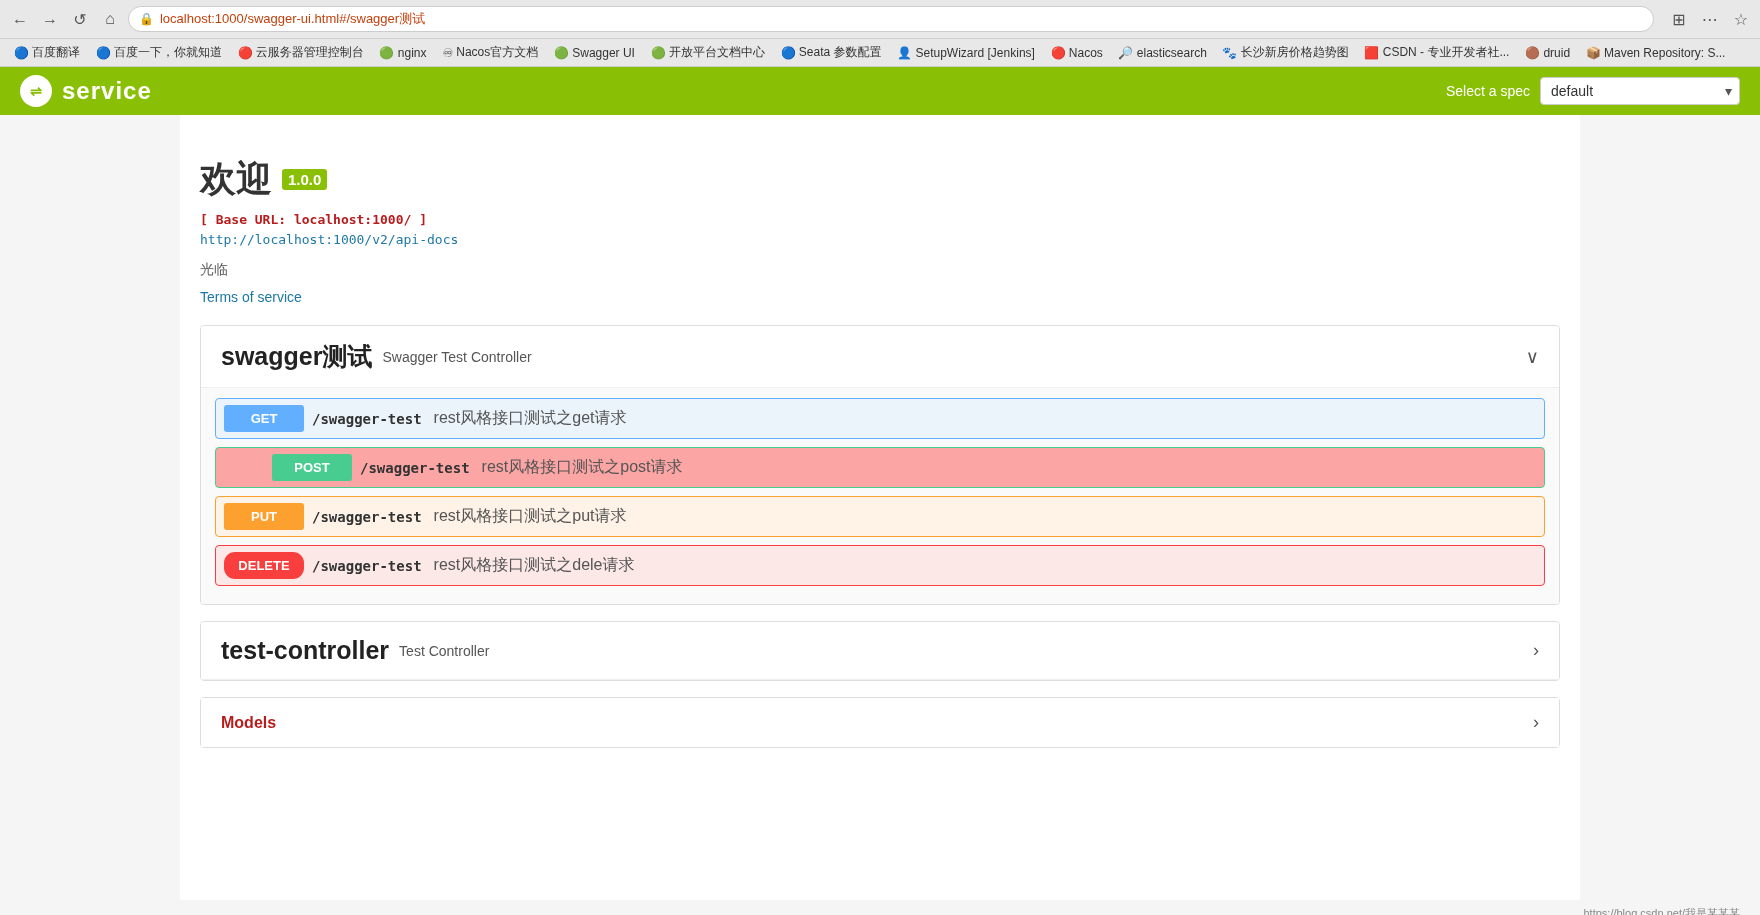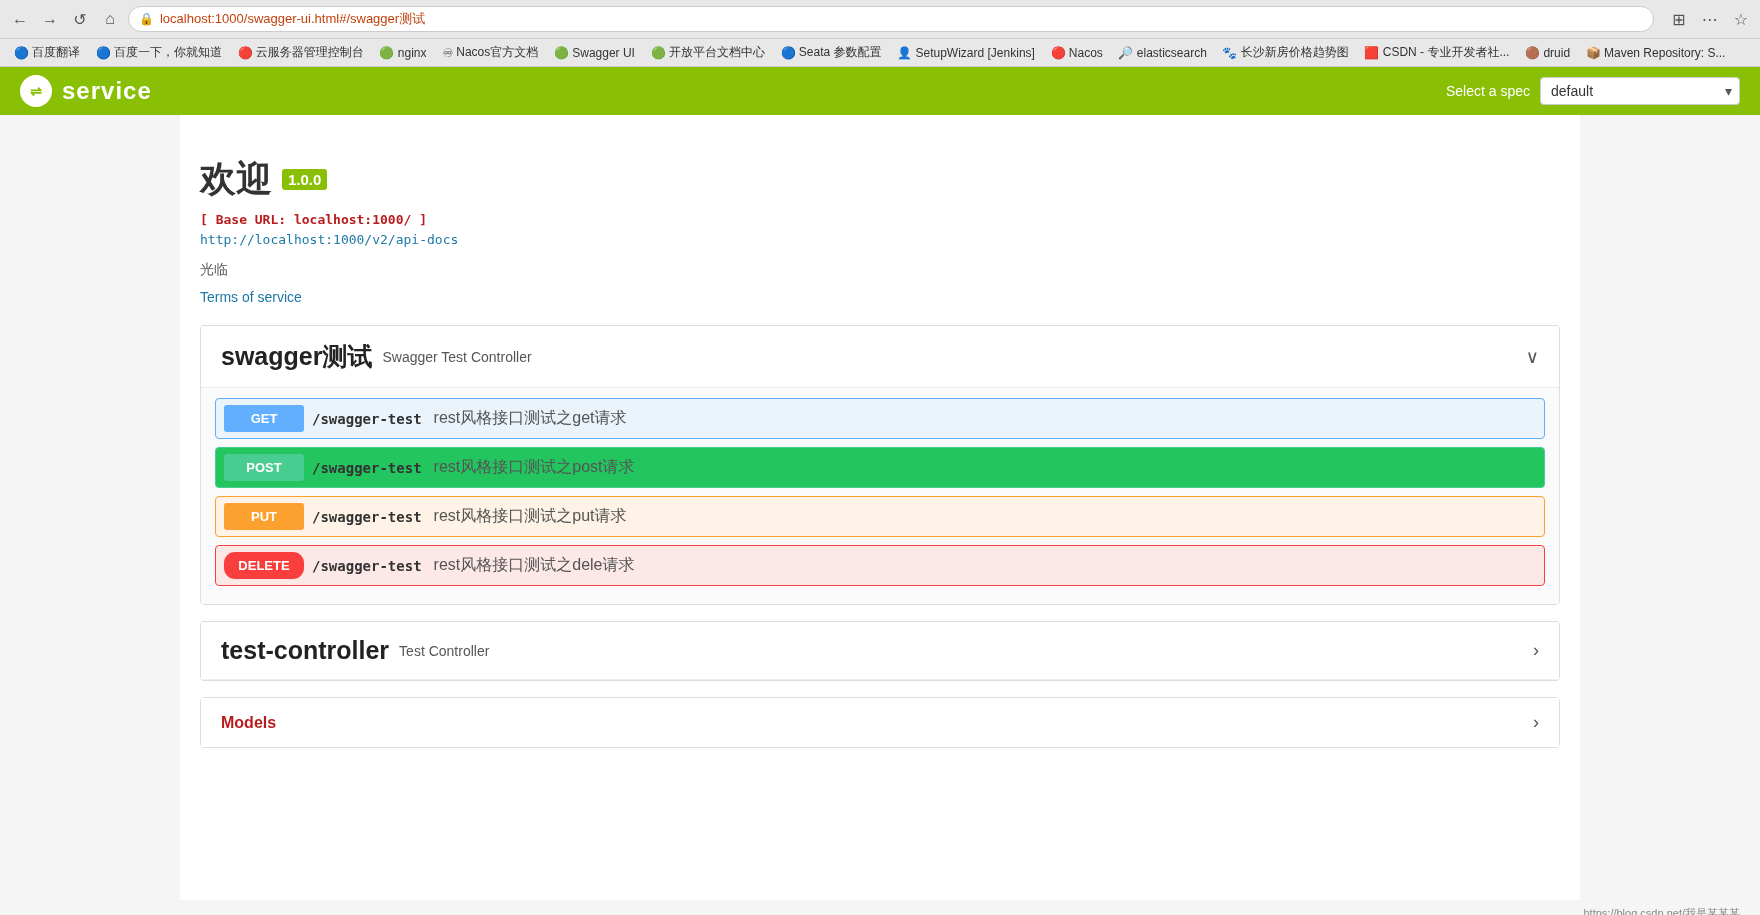--- a/index.html
+++ b/index.html
@@ -266,22 +266,23 @@
     .endpoint-summary {
       font-size: 16px;
       color: #555;
     }
 
     .endpoint-get-row {
       background: #ebf3fb;
       border-color: #61affe;
     }
     .endpoint-post-row {
-      background: #22c55e;
+      background: #fca5a5;
       border-color: #49cc90;
+      padding-left: 48px;
     }
     .endpoint-put-row {
       background: #fef3e6;
       border-color: #fca130;
     }
     .endpoint-delete-row {
       background: #fde8e8;
       border-color: #f93e3e;
     }
 

